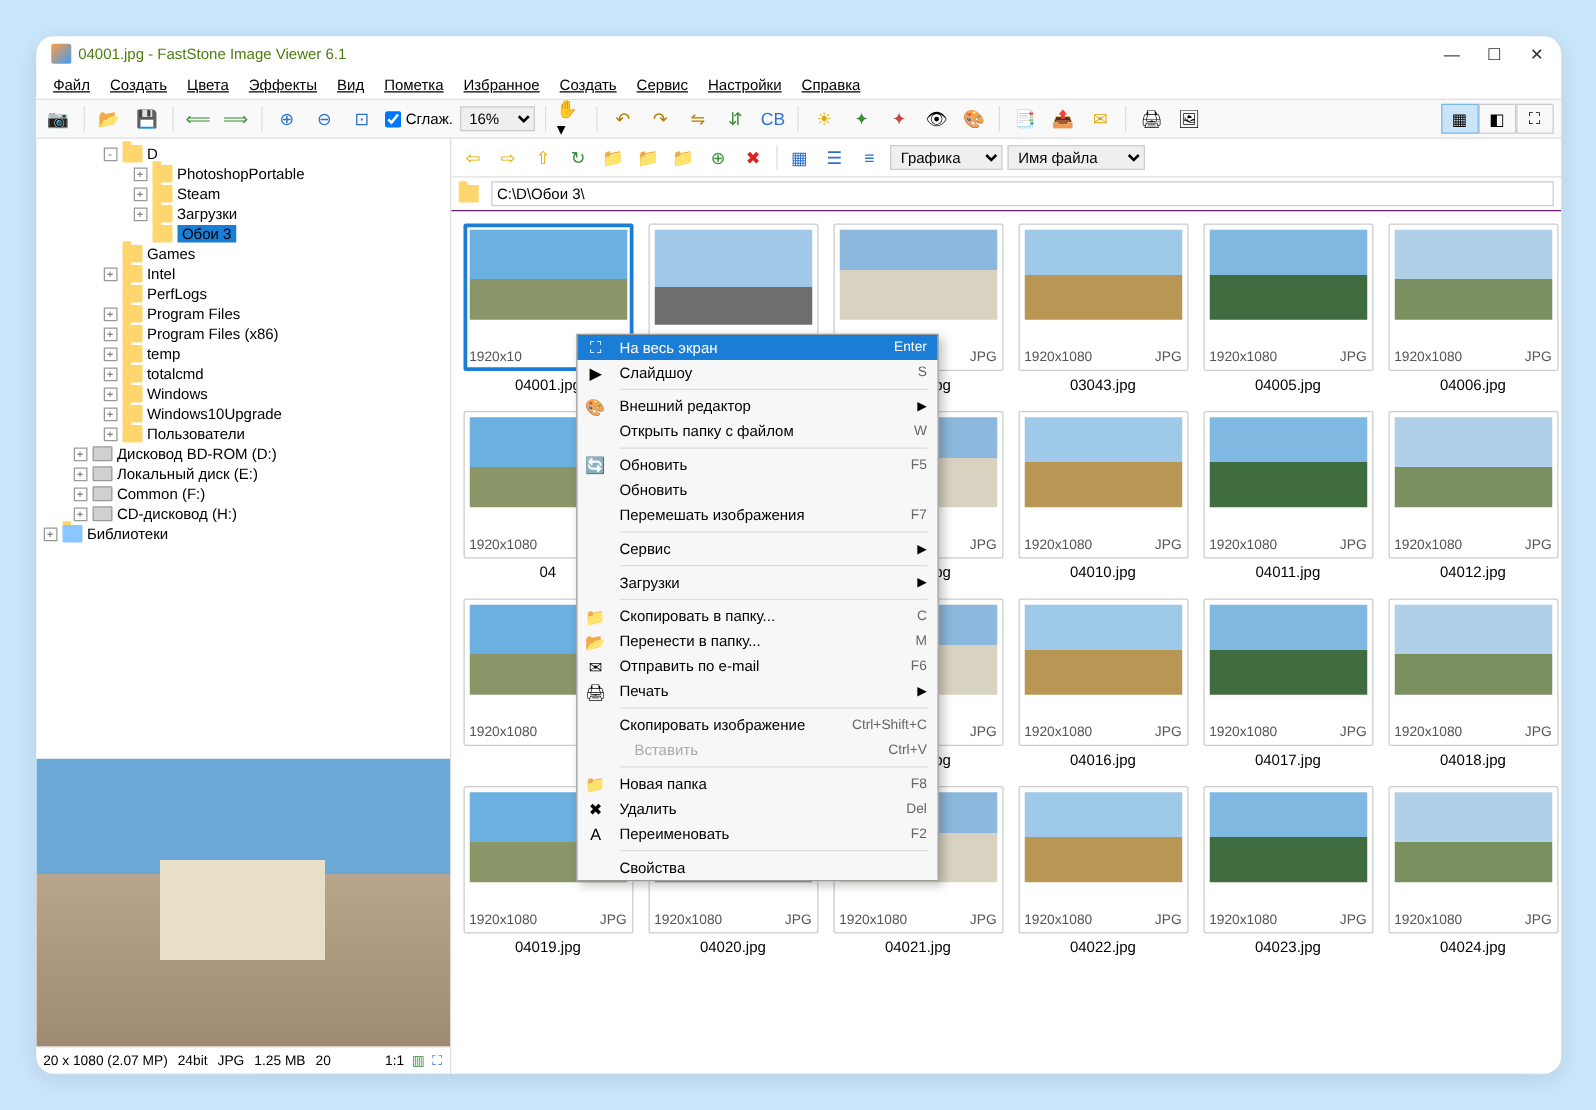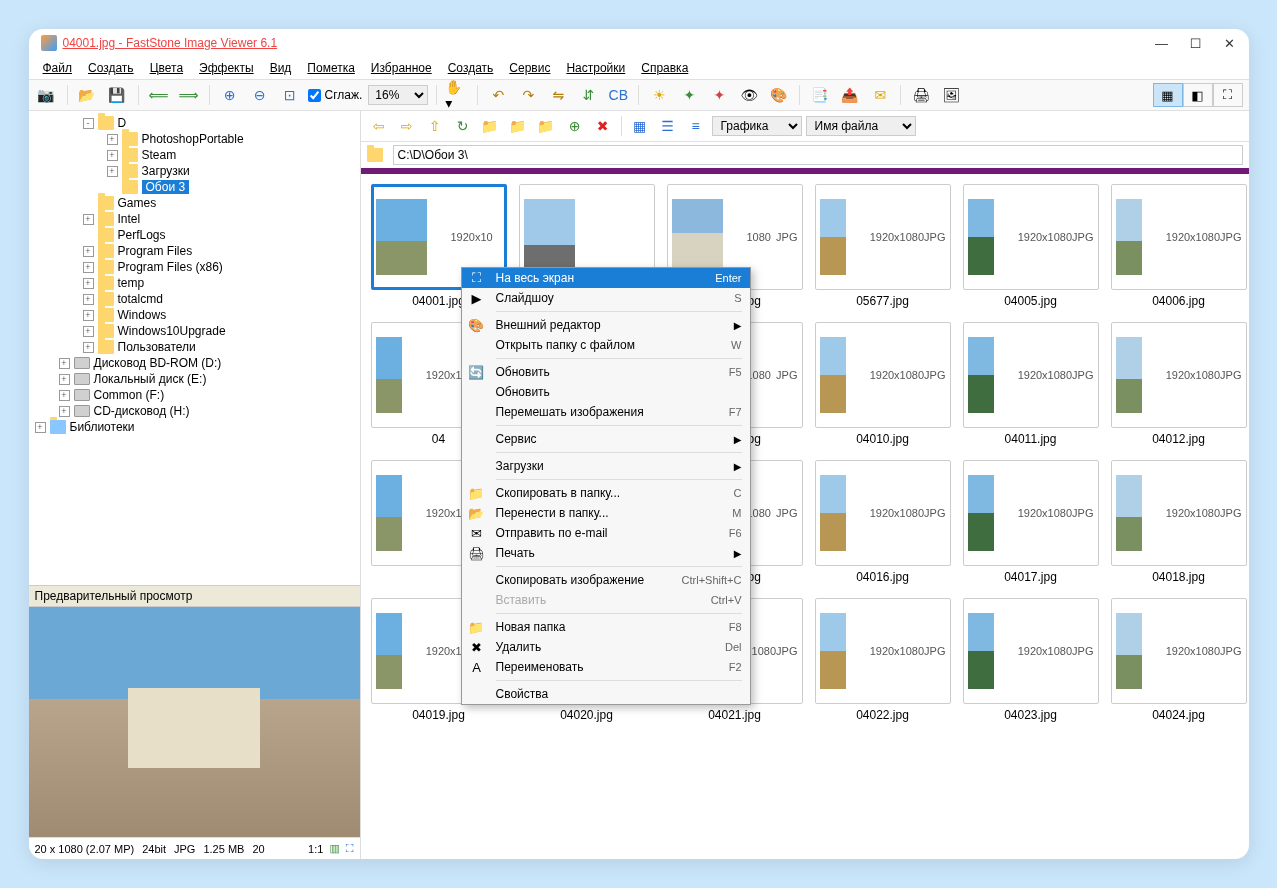--- a/index.html
+++ b/index.html
@@ -1,21 +1,21 @@
 <!DOCTYPE html>
 <html><head>
 <meta charset="utf-8">
 <style>
 * { box-sizing: border-box; margin: 0; padding: 0; }
 body { font-family: "Segoe UI", Tahoma, sans-serif; font-size: 12px; background: #cae6fb; width: 1277px; height: 888px; overflow: hidden; display: flex; align-items: center; justify-content: center; }
 .window { width: 1220px; height: 830px; background: #fff; border-radius: 14px; box-shadow: 0 4px 20px rgba(0,0,0,0.1); overflow: hidden; display: flex; flex-direction: column; position: relative; }
 .titlebar { display: flex; align-items: center; justify-content: space-between; padding: 6px 12px; }
 .title-left { display: flex; align-items: center; gap: 6px; }
 .app-icon { width: 16px; height: 16px; background: linear-gradient(135deg,#ff9d3c,#3c9dff); border-radius: 2px; }
-.title-text { font-size: 12px; color: #ef4444; text-decoration: underline; }
+.title-text { font-size: 12px; color: #4d7c0f; }
 .win-controls { display: flex; gap: 20px; align-items: center; }
 .win-btn { width: 14px; height: 14px; display: flex; align-items: center; justify-content: center; cursor: pointer; font-size: 13px; color: #333; }
 .menubar { display: flex; gap: 4px; padding: 2px 8px; }
 .menubar span { padding: 2px 6px; cursor: pointer; text-decoration: underline; }
 .toolbar1 { display: flex; align-items: center; gap: 6px; padding: 3px 6px; border-top: 1px solid #e0e0e0; border-bottom: 1px solid #e0e0e0; background: #f9f9f9; }
 .tbtn { width: 24px; height: 24px; display: flex; align-items: center; justify-content: center; cursor: pointer; border-radius: 2px; font-size: 14px; }
 .tsep { width: 1px; height: 20px; background: #ddd; margin: 0 2px; }
 .smooth { display: flex; align-items: center; gap: 4px; }
 .smooth input[type=checkbox] { width: 13px; height: 13px; }
 .zoom-select { border: 1px solid #ccc; padding: 1px 2px; font-size: 12px; width: 60px; }
@@ -24,46 +24,46 @@
 .vtbtn.active { background: #cce4f7; border-color: #7ab8e8; }
 .body-area { display: flex; flex: 1; overflow: hidden; }
 .left-panel { width: 332px; display: flex; flex-direction: column; border-right: 1px solid #ddd; }
 .tree-container { flex: 1; overflow: auto; padding: 4px 0; }
 .tree-node { display: flex; align-items: center; white-space: nowrap; padding: 1px 0; cursor: pointer; }
 .tree-toggle { width: 11px; height: 11px; border: 1px solid #999; display: inline-flex; align-items: center; justify-content: center; font-size: 9px; line-height: 1; margin-right: 4px; color: #666; }
 .tree-toggle.empty { border: none; }
 .folder-icon { width: 16px; height: 14px; background: #fdd76e; border-radius: 1px; margin-right: 4px; display: inline-block; position: relative; }
 .folder-icon::before { content:""; position:absolute; top:-3px; left:0; width:7px; height:3px; background:#fdd76e; border-radius:1px 1px 0 0; }
 .drive-icon { width: 16px; height: 12px; background: #d0d0d0; border: 1px solid #999; border-radius: 1px; margin-right: 4px; }
-.tree-label.selected { background: #1a7dd6; color: #ffffff; padding: 0 4px; }
+.tree-label.selected { background: #1a7dd6; color: #000000; padding: 0 4px; }
 .preview-header { background: #ece9d8; border-top: 1px solid #ccc; border-bottom: 1px solid #ccc; padding: 3px 6px; font-size: 12px; }
 .preview-img { flex: 0 0 230px; background: linear-gradient(#6ba8d6 0%, #6ba8d6 40%, #b8a58c 40%, #9e8b72 100%); position: relative; }
 .preview-building { position:absolute; bottom:30%; left:30%; width:40%; height:35%; background:#e8dfc8; }
 .status { display: flex; gap: 8px; padding: 4px 6px; border-top: 1px solid #ddd; font-size: 11px; align-items: center; }
 .status .sp { margin-left: auto; display:flex; gap:6px; align-items:center;}
 .right-panel { flex: 1; display: flex; flex-direction: column; overflow: hidden; }
 .toolbar2 { display: flex; align-items: center; gap: 4px; padding: 3px 6px; border-bottom: 1px solid #e0e0e0; }
 .t2sel { border: 1px solid #ccc; padding: 1px 4px; font-size: 12px; }
-.path-bar { display: flex; align-items: center; gap: 6px; padding: 3px 6px; border-bottom: 6px solid #701a75; }
+.path-bar { display: flex; align-items: center; gap: 6px; padding: 3px 6px; border-bottom: 1px solid #701a75; }
 .path-input { flex: 1; border: 1px solid #ccc; padding: 2px 4px; font-size: 12px; }
 .thumbs { flex: 1; overflow: auto; padding: 10px; display: grid; grid-template-columns: repeat(6, 136px); gap: 14px 12px; align-content: start; }
 .thumb { display: flex; flex-direction: column; align-items: center; }
-.thumb-box { width: 136px; height: 106px; border: 1px solid #ccc; border-radius: 2px; display: flex; flex-direction: row; align-items: center; justify-content: space-between; padding: 4px; background: #fff; gap: 24px; }
+.thumb-box { width: 136px; height: 118px; border: 1px solid #ccc; border-radius: 2px; display: flex; flex-direction: column; align-items: center; justify-content: space-between; padding: 4px; background: #fff; gap: 24px; }
 .thumb-box.selected { border: 3px solid #1a7dd6; padding: 2px; }
 .thumb-img { width: 126px; height: 76px; background: linear-gradient(#7ec0ee 0%, #7ec0ee 50%, #a8d88a 50%, #6fa34e 100%); position: relative; }
 .thumb-meta { display: flex; justify-content: space-between; width: 100%; font-size: 11px; color: #555; }
 .thumb-name { text-align: center; margin-top: 4px; font-size: 12px; }
 .context-menu { position: absolute; left: 432px; top: 238px; width: 290px; background: #f7f7f7; border: 1px solid #999; box-shadow: 3px 3px 8px rgba(0,0,0,0.25); z-index: 1000; }
 .ctx-item { display: flex; align-items: center; padding: 3px 8px 3px 34px; cursor: pointer; position: relative; font-size: 12px; }
 .ctx-item.highlighted { background: #1a7dd6; color: #fff; }
 .ctx-item .ico { position: absolute; left: 6px; width: 18px; height: 18px; display: flex; align-items: center; justify-content: center; font-size: 13px; }
 .ctx-item .shortcut { margin-left: auto; color: #666; font-size: 11px; }
 .ctx-item.highlighted .shortcut { color: #fff; }
 .ctx-item .arrow { margin-left: auto; font-size: 10px; }
-.ctx-item.disabled { color: #aaa; }
+.ctx-item.disabled { color: #aaa; margin-left: 12px; }
 .ctx-sep { height: 1px; background: #ddd; margin: 3px 8px 3px 34px; }
 </style>
 </head>
 <body>
 
 <div class="window">
   <div class="titlebar">
     <div class="title-left">
       <div class="app-icon"></div>
       <span class="title-text">04001.jpg  -  FastStone Image Viewer 6.1</span>
@@ -231,21 +231,20 @@
             <span class="tree-toggle">+</span>
             <span class="drive-icon"></span>
             <span class="tree-label">CD-дисковод (H:)</span>
           </div>
           <div class="tree-node" style="padding-left: 6px;">
             <span class="tree-toggle">+</span>
             <span class="folder-icon" style="background:#8ac6ff"></span>
             <span class="tree-label">Библиотеки</span>
           </div>
         </div>
-      <div class="preview-header">Предварительный просмотр</div>
       <div class="preview-img">
           <div class="preview-building"></div>
         </div>
       <div class="status">
         <span>20 x 1080 (2.07 MP)</span>
         <span>24bit</span>
         <span>JPG</span>
         <span>1.25 MB</span>
         <span>20</span>
         <span class="sp">
@@ -310,21 +309,21 @@
             <div class="thumb-name">04003.jpg</div>
           </div>
           <div class="thumb">
             <div class="thumb-box">
               <div class="thumb-img" style="background: linear-gradient(rgb(159, 201, 232), rgb(159, 201, 232) 50%, rgb(184, 150, 84) 50%);"></div>
               <div class="thumb-meta">
                 <span>1920x1080</span>
                 <span>JPG</span>
               </div>
             </div>
-            <div class="thumb-name">05677.jpg</div>
+            <div class="thumb-name">03043.jpg</div>
           </div>
           <div class="thumb">
             <div class="thumb-box">
               <div class="thumb-img" style="background: linear-gradient(rgb(127, 184, 224), rgb(127, 184, 224) 50%, rgb(63, 109, 63) 50%);"></div>
               <div class="thumb-meta">
                 <span>1920x1080</span>
                 <span>JPG</span>
               </div>
             </div>
             <div class="thumb-name">04005.jpg</div>

